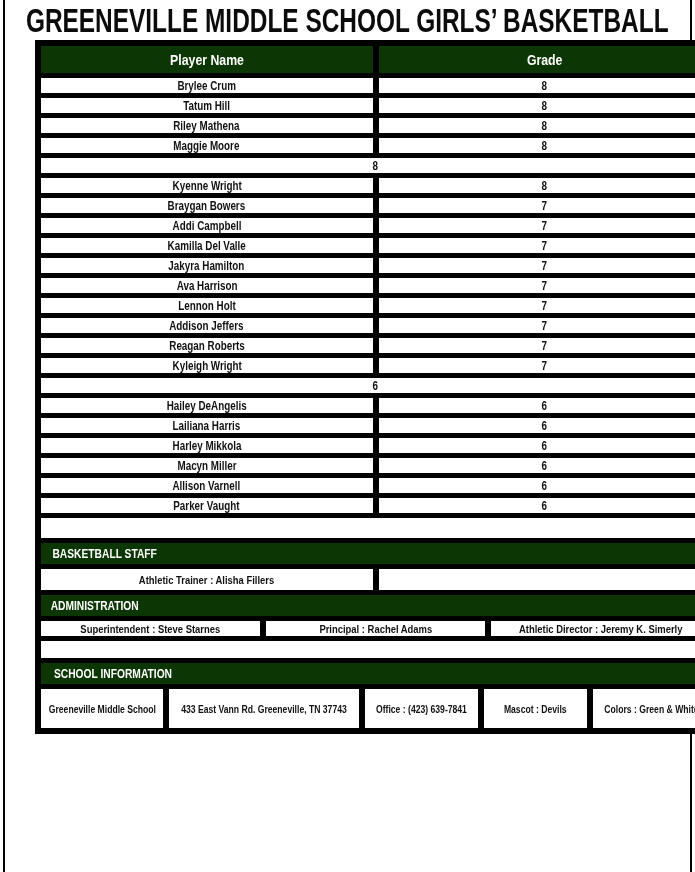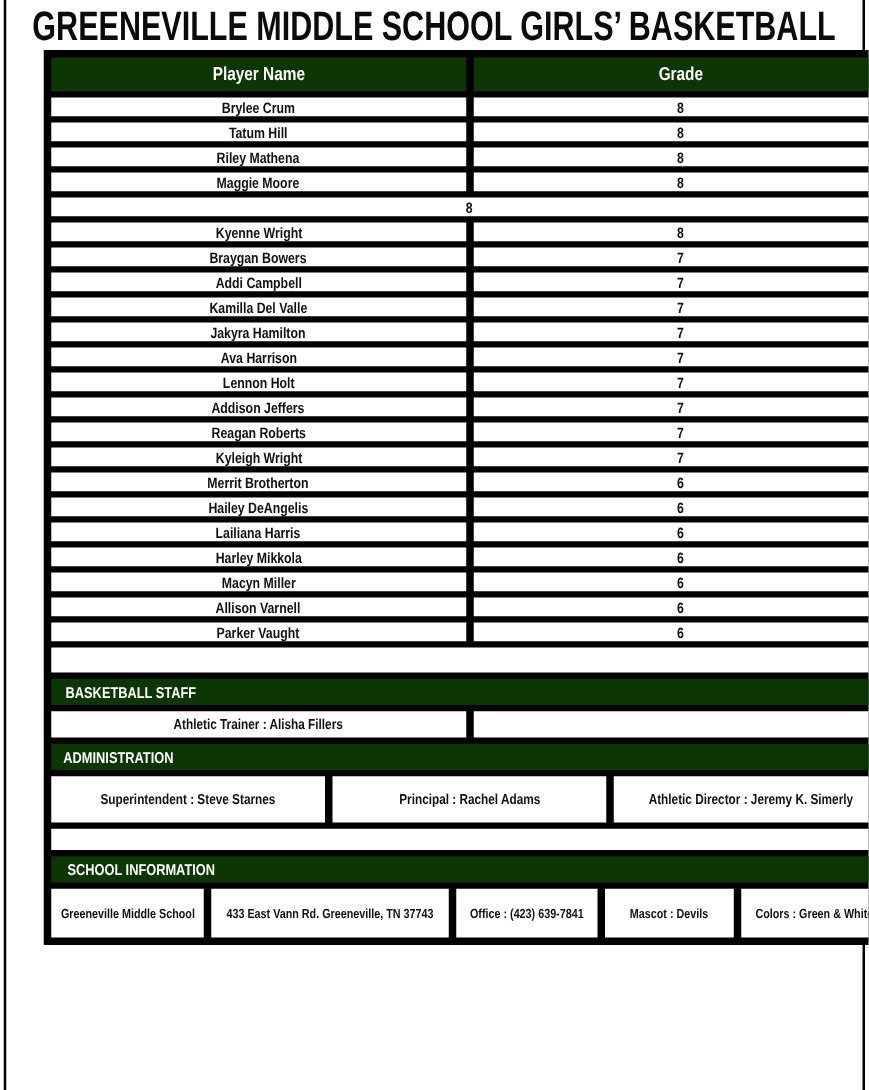--- a/index.html
+++ b/index.html
@@ -21,21 +21,21 @@
   .t{display:inline-block;white-space:nowrap;transform:scaleX(0.82);
      transform-origin:50% 50%;font-weight:bold;color:#111;font-size:12px;}
   .row.colhead .cell{background:#0c3603;height:27px;}
   .row.colhead .t{color:#fff;font-size:15px;}
   .row.player .cell{height:15px;align-items:center;}
   .row.emptyA .cell{height:20px;}
   .row.emptyB .cell{height:17px;}
   .band{background:#0c3603;height:21px;display:flex;align-items:center;justify-content:flex-start;}
   .band .t{color:#fff;font-size:12.5px;}
   .row.staff .cell{height:21px;}
-  .row.admin .cell{height:37px;}
+  .row.admin .cell{height:15px;}
   .row.school .cell{height:39px;}
   .row.school .t{font-size:10.5px;}
   .row.admin .t,.row.staff .t{font-size:11.5px;}
   #player-rows{display:flex;flex-direction:column;gap:5px;}
 </style>
 </head>
 <body>
 
 <div class="page">
   <div class="edge left"></div>
@@ -169,23 +169,20 @@
         <div class="row player">
           <div class="cell">
             <span class="t">Kyleigh Wright</span>
           </div>
           <div class="cell">
             <span class="t">7</span>
           </div>
         </div>
         <div class="row player">
           <div class="cell">
-            <span class="t">Merrit Brotherton</span>
-          </div>
-          <div class="cell">
             <span class="t">6</span>
           </div>
         </div>
         <div class="row player">
           <div class="cell">
             <span class="t">Hailey DeAngelis</span>
           </div>
           <div class="cell">
             <span class="t">6</span>
           </div>

